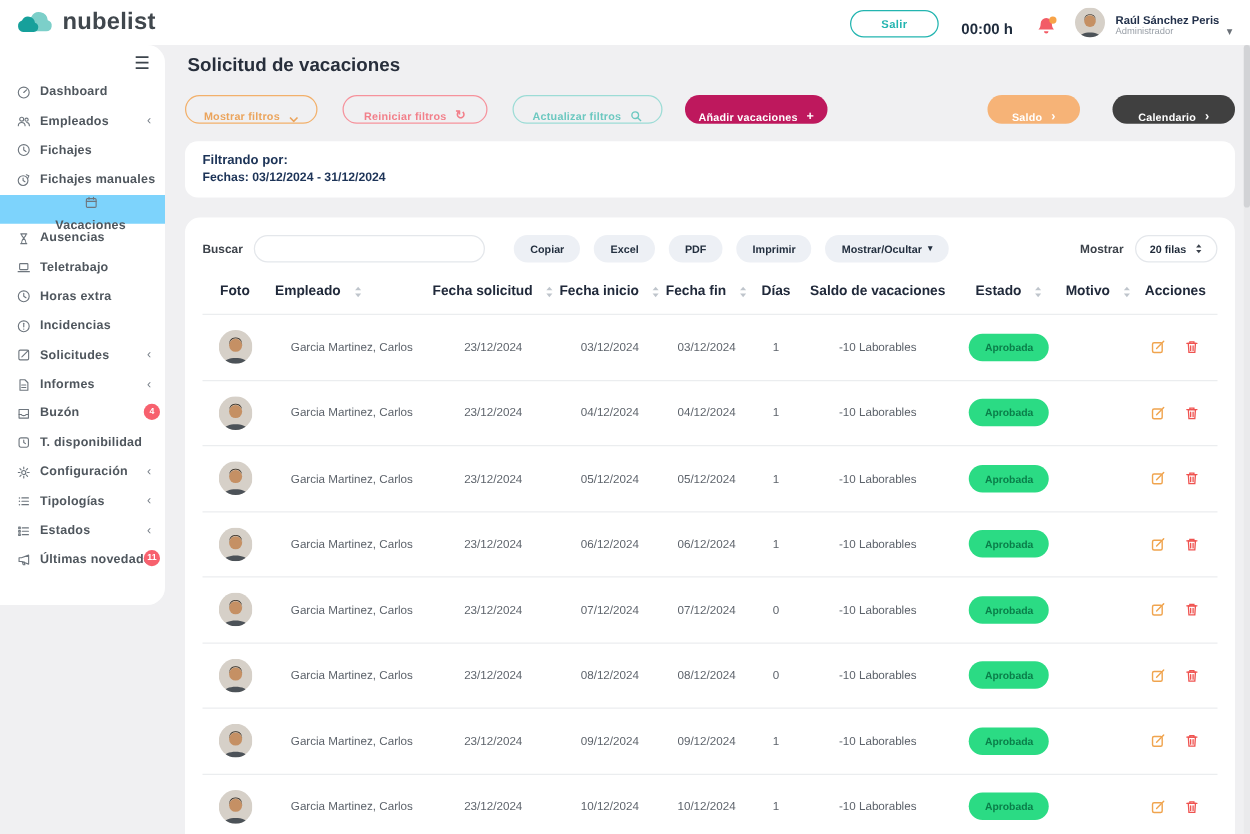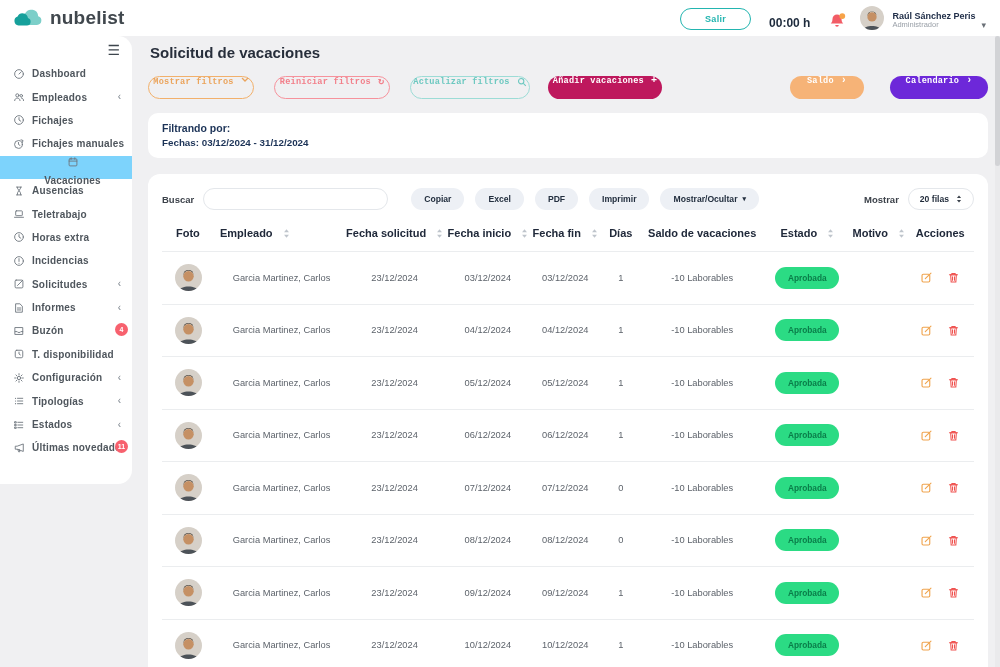--- a/index.html
+++ b/index.html
@@ -36,30 +36,30 @@
   .side-chevron { position:absolute; right:11px; font-size:10px; color:#7a828b; line-height:1; }
   .side-badge { position:absolute; right:4px; top:4px; min-width:13px; height:13px;
     border-radius:7px; background:#f7616e; color:#fff; font-size:7px; font-weight:700;
     display:flex; align-items:center; justify-content:center; padding:0 2px; }
 
   
   .main { position:absolute; left:148px; top:36px; width:840px; }
   .page-title { font-size:15px; font-weight:700; color:#272e3b; margin:8px 0 0 2px; }
 
   .actions-row { display:flex; align-items:center; margin-top:15px; }
-  .pill { height:23px; border-radius:12px; display:inline-flex; align-items:flex-start;
+  .pill { height:23px; border-radius:12px; display:inline-flex; align-items:flex-end;
     justify-content:center; gap:7px; font-size:8.6px; font-weight:700; padding:0 14px;
     letter-spacing:.2px; cursor:pointer; background:transparent; border:none; white-space:nowrap;
-    font-family:Liberation Mono, monospace; }
+    font-family:Liberation Sans, sans-serif; }
   .p-mostrar   { border:1.5px solid #f2b06b; color:#eba45c; width:106px; }
   .p-reiniciar { border:1.5px solid #f6929c; color:#f27f8a; width:116px; margin-left:20px; }
   .p-actualizar{ border:1.5px solid #9cdcd6; color:#6cc8c0; width:120px; margin-left:20px; }
   .p-add       { background:#be185d; color:#fff; width:114px; margin-left:18px; }
   .p-saldo     { background:#f6b377; color:#fff; width:74px;  margin-left:auto; }
-  .p-calendario{ background:#6d28d9; color:#fff; width:98px;  margin-left:26px; }
+  .p-calendario{ background:#404040; color:#fff; width:98px;  margin-left:26px; }
   .pill .glyph { font-size:10px; line-height:1; }
   .pill svg { flex:none; }
 
   .filter-card { background:#fff; border-radius:10px; margin-top:14px; padding:9px 14px 10px; }
   .filter-title { font-size:10.5px; font-weight:700; color:#1c3357; }
   .filter-dates { font-size:9.8px; font-weight:600; color:#1c3357; margin-top:3px; }
 
   .table-card { background:#fff; border-radius:12px 12px 0 0; margin-top:16px;
     padding:14px 14px 0; height:520px; }
   .table-toolbar { display:flex; align-items:center; }

